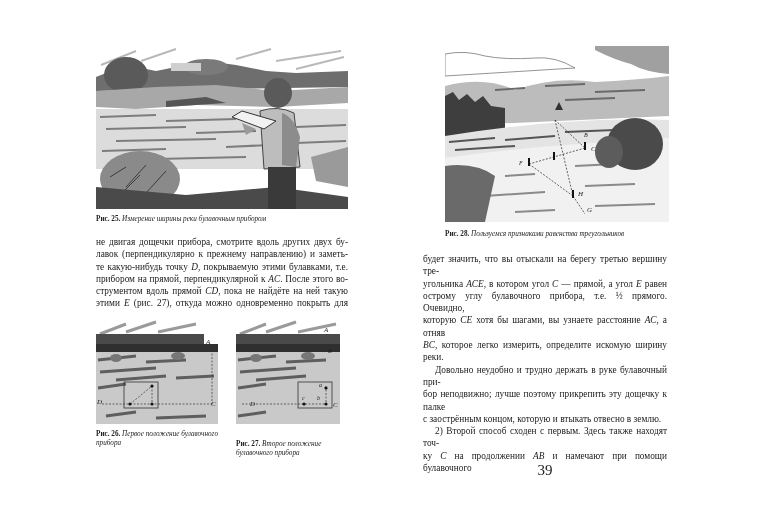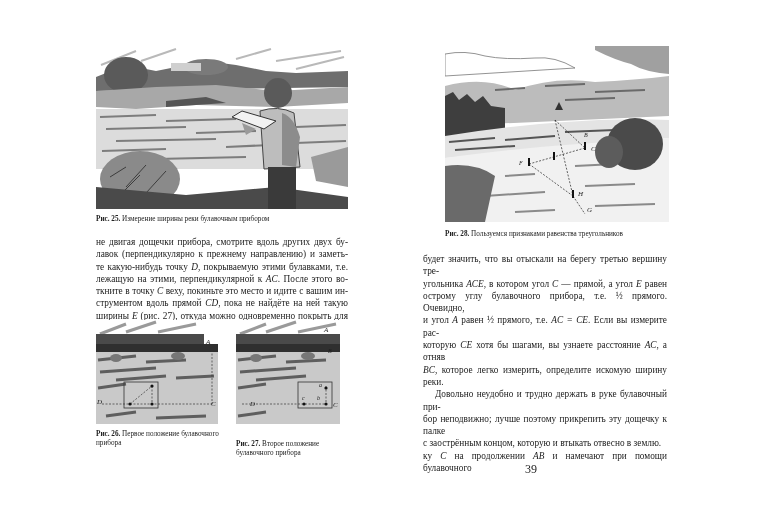--- a/index.html
+++ b/index.html
@@ -14,39 +14,39 @@
     .fig-img { position: absolute; overflow: hidden; }
     .fig-img svg { display: block; width: 100%; height: 100%; }
 
     .caption {
       position: absolute;
       font-size: 7.2px;
       line-height: 9px;
       color: #222;
     }
     .caption .num { font-weight: bold; font-style: normal; }
-    .caption .txt { }
+    .caption .txt { font-style: italic; }
 
     .body-text {
       position: absolute;
       font-size: 9.3px;
       line-height: 12.3px;
       text-align: justify;
       color: #1a1a1a;
     }
     .body-text p { text-align: justify; text-align-last: justify; }
     .body-text p.last { text-align-last: left; }
     .body-text p.indent { text-indent: 12px; }
     .body-text i { font-style: italic; }
 
     .page-number {
       position: absolute;
-      font-size: 12px;
+      font-size: 15px;
       color: #222;
-      text-align: left;
+      text-align: center;
     }
   </style>
 </head>
 <body>
 
 <div class="page page-left">
 
   <div class="figure" style="left:96px; top:47px; width:270px; height:180px;">
     <div class="fig-img" style="left:0; top:0; width:252px; height:162px;">
       <svg viewBox="0 0 252 162" preserveAspectRatio="none">
@@ -104,24 +104,23 @@
     <div class="caption" style="left:0; top:168px; width:270px;">
       <span class="num">Рис. 25.</span>
       <span class="txt">Измерение ширины реки булавочным прибором</span>
     </div>
   </div>
 
   <div class="body-text" style="left:96px; top:236px; width:252px;">
     <p><span>не двигая дощечки прибора, смотрите вдоль других двух бу-</span></p>
     <p><span>лавок (перпендикулярно к прежнему направлению) и заметь-</span></p>
     <p><span>те какую-нибудь точку </span><i>D</i><span>, покрываемую этими булавками, т.е.</span></p>
-    <p><span>лежащую на этими, перпендикулярной к </span><i>AC</i><span>. После этого во-</span></p>
-    <p><span>ткните в точку </span><i>C</i><span> веху, покиньте это место и идите с вашим ин-</span></p>
+    <p><span>прибором на прямой, перпендикулярной к </span><i>AC</i><span>. После этого во-</span></p>
     <p><span>струментом вдоль прямой </span><i>CD</i><span>, пока не найдёте на ней такую</span></p>
-    <p><span>ширины </span><i>E</i><span> (рис. 27), откуда можно одновременно покрыть для</span></p>
+    <p><span>этими </span><i>E</i><span> (рис. 27), откуда можно одновременно покрыть для</span></p>
   </div>
 
   <div class="figure" style="left:96px; top:320px; width:130px; height:130px;">
     <div class="fig-img" style="left:0; top:0; width:122px; height:104px;">
       <svg viewBox="0 0 122 104" preserveAspectRatio="none">
         <rect width="122" height="104" fill="#ffffff"></rect>
         <g stroke="#9a9a9a" stroke-width="3">
           <line x1="4" y1="14" x2="30" y2="4"></line>
             <line x1="30" y1="12" x2="60" y2="2"></line>
             <line x1="62" y1="12" x2="100" y2="4"></line>
@@ -272,26 +271,26 @@
       <span class="num">Рис. 28.</span>
       <span class="txt">Пользуемся признаками равенства треугольников</span>
     </div>
   </div>
 
   <div class="body-text" style="left:38px; top:253px; width:244px;">
 
     <p><span>будет значить, что вы отыскали на берегу третью вершину тре-</span></p>
     <p><span>угольника </span><i>ACE</i><span>, в котором угол </span><i>C</i><span> — прямой, а угол </span><i>E</i><span> равен</span></p>
     <p><span>острому углу булавочного прибора, т.е. ½ прямого. Очевидно,</span></p>
-    <p><span>и угол </span><i>A</i><span> равен ½ прямого, т.е. </span><i>AC = CE</i><span>. Если вы измерите рас-</span></p>
     <p><span>которую </span><i>CE</i><span> хотя бы шагами, вы узнаете расстояние </span><i>AC</i><span>, а отняв</span></p>
     <p class="last"><i>BC</i><span>, которое легко измерить, определите искомую ширину реки.</span></p>
 
     <p class="indent"><span>Довольно неудобно и трудно держать в руке булавочный при-</span></p>
     <p><span>бор неподвижно; лучше поэтому прикрепить эту дощечку к палке</span></p>
     <p class="last"><span>с заострённым концом, которую и втыкать отвесно в землю.</span></p>
 
+    <p class="indent"><span>2) Второй способ сходен с первым. Здесь также находят точ-</span></p>
     <p><span>ку </span><i>C</i><span> на продолжении </span><i>AB</i><span> и намечают при помощи булавочного</span></p>
 
   </div>
 
   <div class="page-number" style="left:140px; top:462px; width:40px;">39</div>
 </div>
 
 </body></html>

